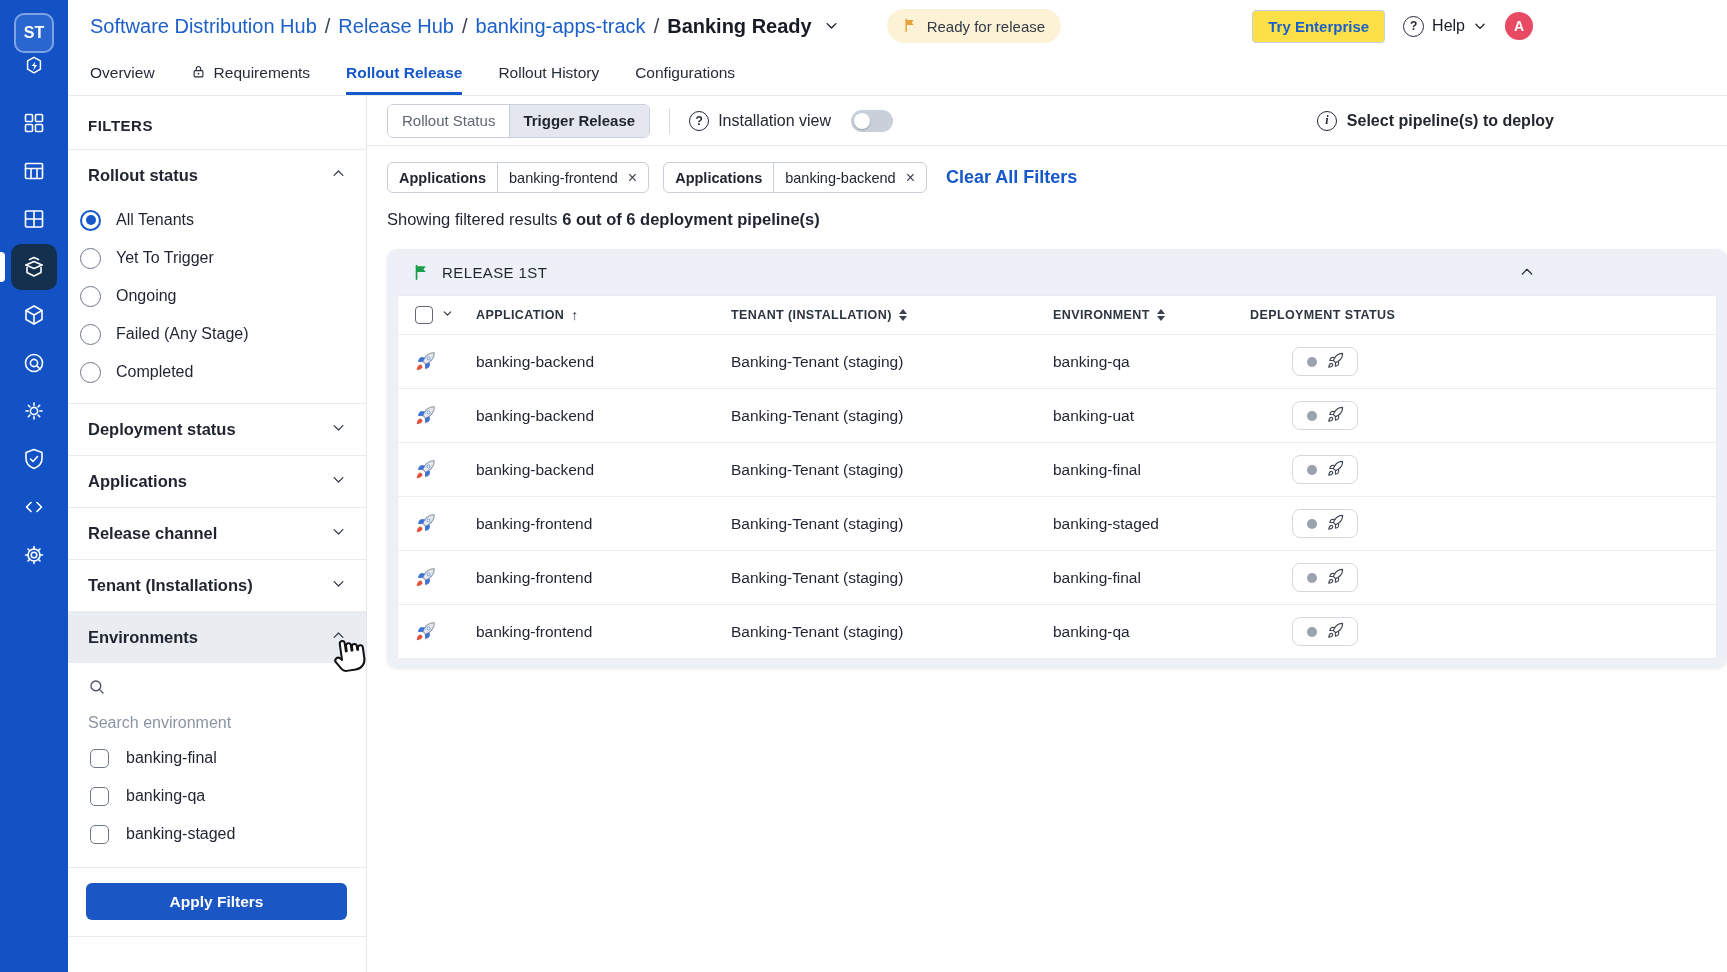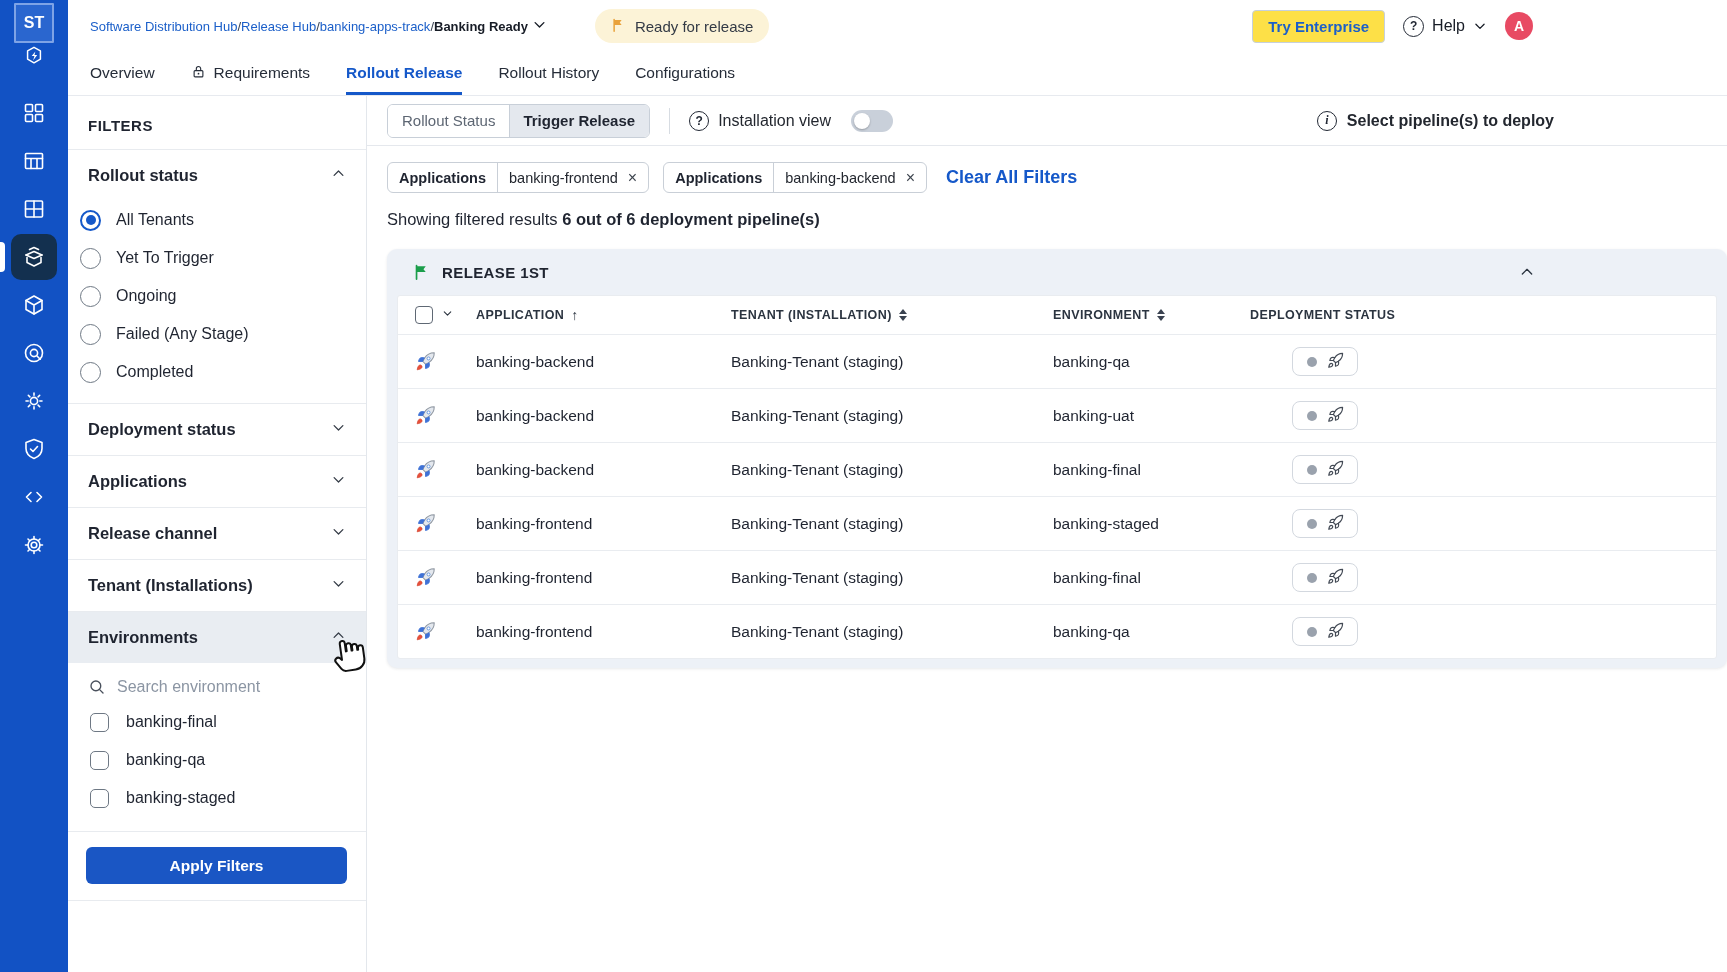--- a/index.html
+++ b/index.html
@@ -2,32 +2,32 @@
 <html><head>
 <meta charset="utf-8">
 <style>
   * { margin:0; padding:0; box-sizing:border-box; }
   html,body { background:#ffffff; }
   body { font-family:"Liberation Sans", sans-serif; color:#1f2430; }
   .screen { position:relative; width:1727px; height:972px; background:#fff; overflow:hidden; display:flex; }
 
   
   .sidebar { width:68px; background:#1252c4; height:100%; display:flex; flex-direction:column; align-items:center; flex-shrink:0; position:relative; }
-  .logo-box { margin-top:3px; width:40px; height:40px; border:2px solid #7ea3e6; border-radius:1px; background:#2a66cf; color:#fff; font-weight:bold; font-size:16px; display:flex; align-items:center; justify-content:center; }
+  .logo-box { margin-top:13px; width:40px; height:40px; border:2px solid #7ea3e6; border-radius:10px; background:#2a66cf; color:#fff; font-weight:bold; font-size:16px; display:flex; align-items:center; justify-content:center; }
   .logo-sub { margin-top:2px; }
   .side-nav { margin-top:18px; display:flex; flex-direction:column; align-items:center; }
   .nav-item { width:46px; height:48px; display:flex; align-items:center; justify-content:center; position:relative; }
   .nav-item svg { width:24px; height:24px; stroke:#ffffff; fill:none; stroke-width:1.6; stroke-linecap:round; stroke-linejoin:round; }
   .nav-item.active { background:#13304f; border-radius:10px; height:46px; margin:1px 0; }
   .active-notch { position:absolute; left:-11px; top:8px; width:5px; height:30px; background:#fff; border-radius:0 4px 4px 0; }
 
   
   .main { flex:1; display:flex; flex-direction:column; min-width:0; }
   .topbar { height:52px; display:flex; align-items:center; padding:0 22px; }
-  .crumbs { display:flex; align-items:center; font-size:13px; white-space:nowrap; }
+  .crumbs { display:flex; align-items:center; gap:8px; font-size:20px; white-space:nowrap; }
   .crumb-link { color:#1b5fc9; text-decoration:none; }
   .crumb-sep { color:#3a4250; }
   .crumb-current { font-weight:bold; color:#171c26; }
   .title-caret { margin-left:4px; }
   .ready-badge { margin-left:48px; display:flex; align-items:center; gap:9px; background:#fcf3d7; border-radius:17px; height:34px; padding:0 16px; font-size:15px; color:#333a45; }
   .topbar-right { margin-left:auto; display:flex; align-items:center; gap:18px; padding-right:172px; }
   .btn-enterprise { border:1px solid #c6d0dc; background:#fde047; color:#1b5fc9; font-weight:bold; font-size:15px; border-radius:4px; height:33px; padding:0 15px; cursor:pointer; font-family:inherit; }
   .help-wrap { display:flex; align-items:center; gap:8px; font-size:16px; color:#171c26; }
   .circle-glyph { width:21px; height:21px; border:1.8px solid #222834; border-radius:50%; display:flex; align-items:center; justify-content:center; font-size:12px; font-weight:bold; color:#222834; }
   .avatar { width:28px; height:28px; border-radius:50%; background:#e84a63; color:#fff; font-size:14px; font-weight:bold; display:flex; align-items:center; justify-content:center; }
@@ -43,21 +43,21 @@
   .f-title { padding:21px 20px 15px; font-size:15px; font-weight:bold; letter-spacing:.5px; color:#1f2430; }
   .f-div { border:0; border-top:1px solid #e8ebef; }
   .f-sec { display:flex; align-items:center; justify-content:space-between; padding:16px 20px; font-weight:bold; font-size:16.5px; color:#1f2430; cursor:pointer; }
   .f-sec.hl { background:#e9edf2; }
   .chev svg { width:15px; height:15px; stroke:#343b46; stroke-width:2; fill:none; stroke-linecap:round; stroke-linejoin:round; }
   .radio-row { display:flex; align-items:center; gap:15px; height:38px; padding:0 12px; cursor:pointer; }
   .radio { width:21px; height:21px; border:1.6px solid #6e7884; border-radius:50%; position:relative; flex-shrink:0; background:#fff; }
   .radio.checked { border:2px solid #1558c9; }
   .radio.checked::after { content:""; position:absolute; left:3.5px; top:3.5px; width:10px; height:10px; background:#1558c9; border-radius:50%; }
   .radio-group { padding-bottom:12px; }
-  .f-search { display:flex; gap:11px; padding:15px 20px 7px; }
+  .f-search { display:flex; gap:18px; padding:15px 20px 7px;flex-direction:column; }
   .f-search svg { width:18px; height:18px; stroke:#49505c; stroke-width:1.8; fill:none; stroke-linecap:round; }
   .f-search input { border:0; outline:0; font-size:16px; font-family:inherit; color:#1f2430; width:200px; background:transparent; }
   .f-search input::placeholder { color:#8b95a3; }
   .cb-row { display:flex; align-items:center; gap:17px; height:38px; padding:0 22px; cursor:pointer; }
   .cb { width:19px; height:19px; border:1.7px solid #6e7884; border-radius:5px; background:#fff; flex-shrink:0; }
   .apply-btn { display:block; margin:15px 18px 16px; width:261px; height:37px; background:#1a56c4; color:#fff; border:0; border-radius:6px; font-size:15.5px; font-weight:bold; font-family:inherit; cursor:pointer; }
 
   
   .content { flex:1; min-width:0; position:relative; }
   .toolbar { height:50px; display:flex; align-items:center; padding:0 173px 0 20px; border-bottom:1px solid #e5e8ed; }
@@ -75,21 +75,21 @@
   .chip-label { padding:0 11px; display:flex; align-items:center; font-weight:bold; border-right:1px solid #c9cfd7; color:#1f2430; }
   .chip-val { padding:0 11px; display:flex; align-items:center; gap:10px; color:#23272f; }
   .chip-x { color:#3d444e; font-size:16px; cursor:pointer; line-height:1; }
   .clear-link { color:#1558c9; font-weight:bold; font-size:18px; margin-left:5px; text-decoration:none; }
 
   .summary { margin:17px 0 0 20px; font-size:16.5px; color:#1f2430; }
   .summary b { font-weight:bold; }
 
   .card { margin:20px 0 0 20px; width:1340px; background:#edf1f7; border-radius:10px; padding-bottom:9px; box-shadow:0 1px 3px rgba(25,35,55,.10); position:relative; }
   .card-head { height:46px; display:flex; align-items:center; gap:12px; padding:0 0 0 26px; }
-  .card-title { font-size:15px; font-weight:bold; letter-spacing:.4px; color:#1f2430; }
+  .card-title { font-size:15px; font-weight:normal; letter-spacing:.4px; color:#1f2430; }
   .flag-icon svg { width:17px; height:18px; display:block; }
   .card-collapse { position:absolute; left:1132px; top:15px; cursor:pointer; }
   .card-collapse svg { width:16px; height:16px; stroke:#2b3440; stroke-width:2; fill:none; stroke-linecap:round; stroke-linejoin:round; }
 
   .table { background:#fff; margin:0 10px; border-radius:3px; border:1px solid #e9ecf0; }
   .trow { display:grid; grid-template-columns:78px 255px 322px 197px 1fr; align-items:center; height:54px; border-top:1px solid #e9ecf0; font-size:15.5px; color:#1f2430; }
   .trow.thead { height:38px; border-top:0; font-size:12.5px; font-weight:bold; color:#2b3440; letter-spacing:.4px; }
   .c-first { display:flex; align-items:center; gap:8px; padding-left:17px; }
   .hcb { width:18px; height:18px; border:1.6px solid #5f6874; border-radius:4px; background:#fff; cursor:pointer; }
   .hcb-caret svg { width:13px; height:13px; stroke:#2b3440; stroke-width:2; fill:none; stroke-linecap:round; stroke-linejoin:round; }

